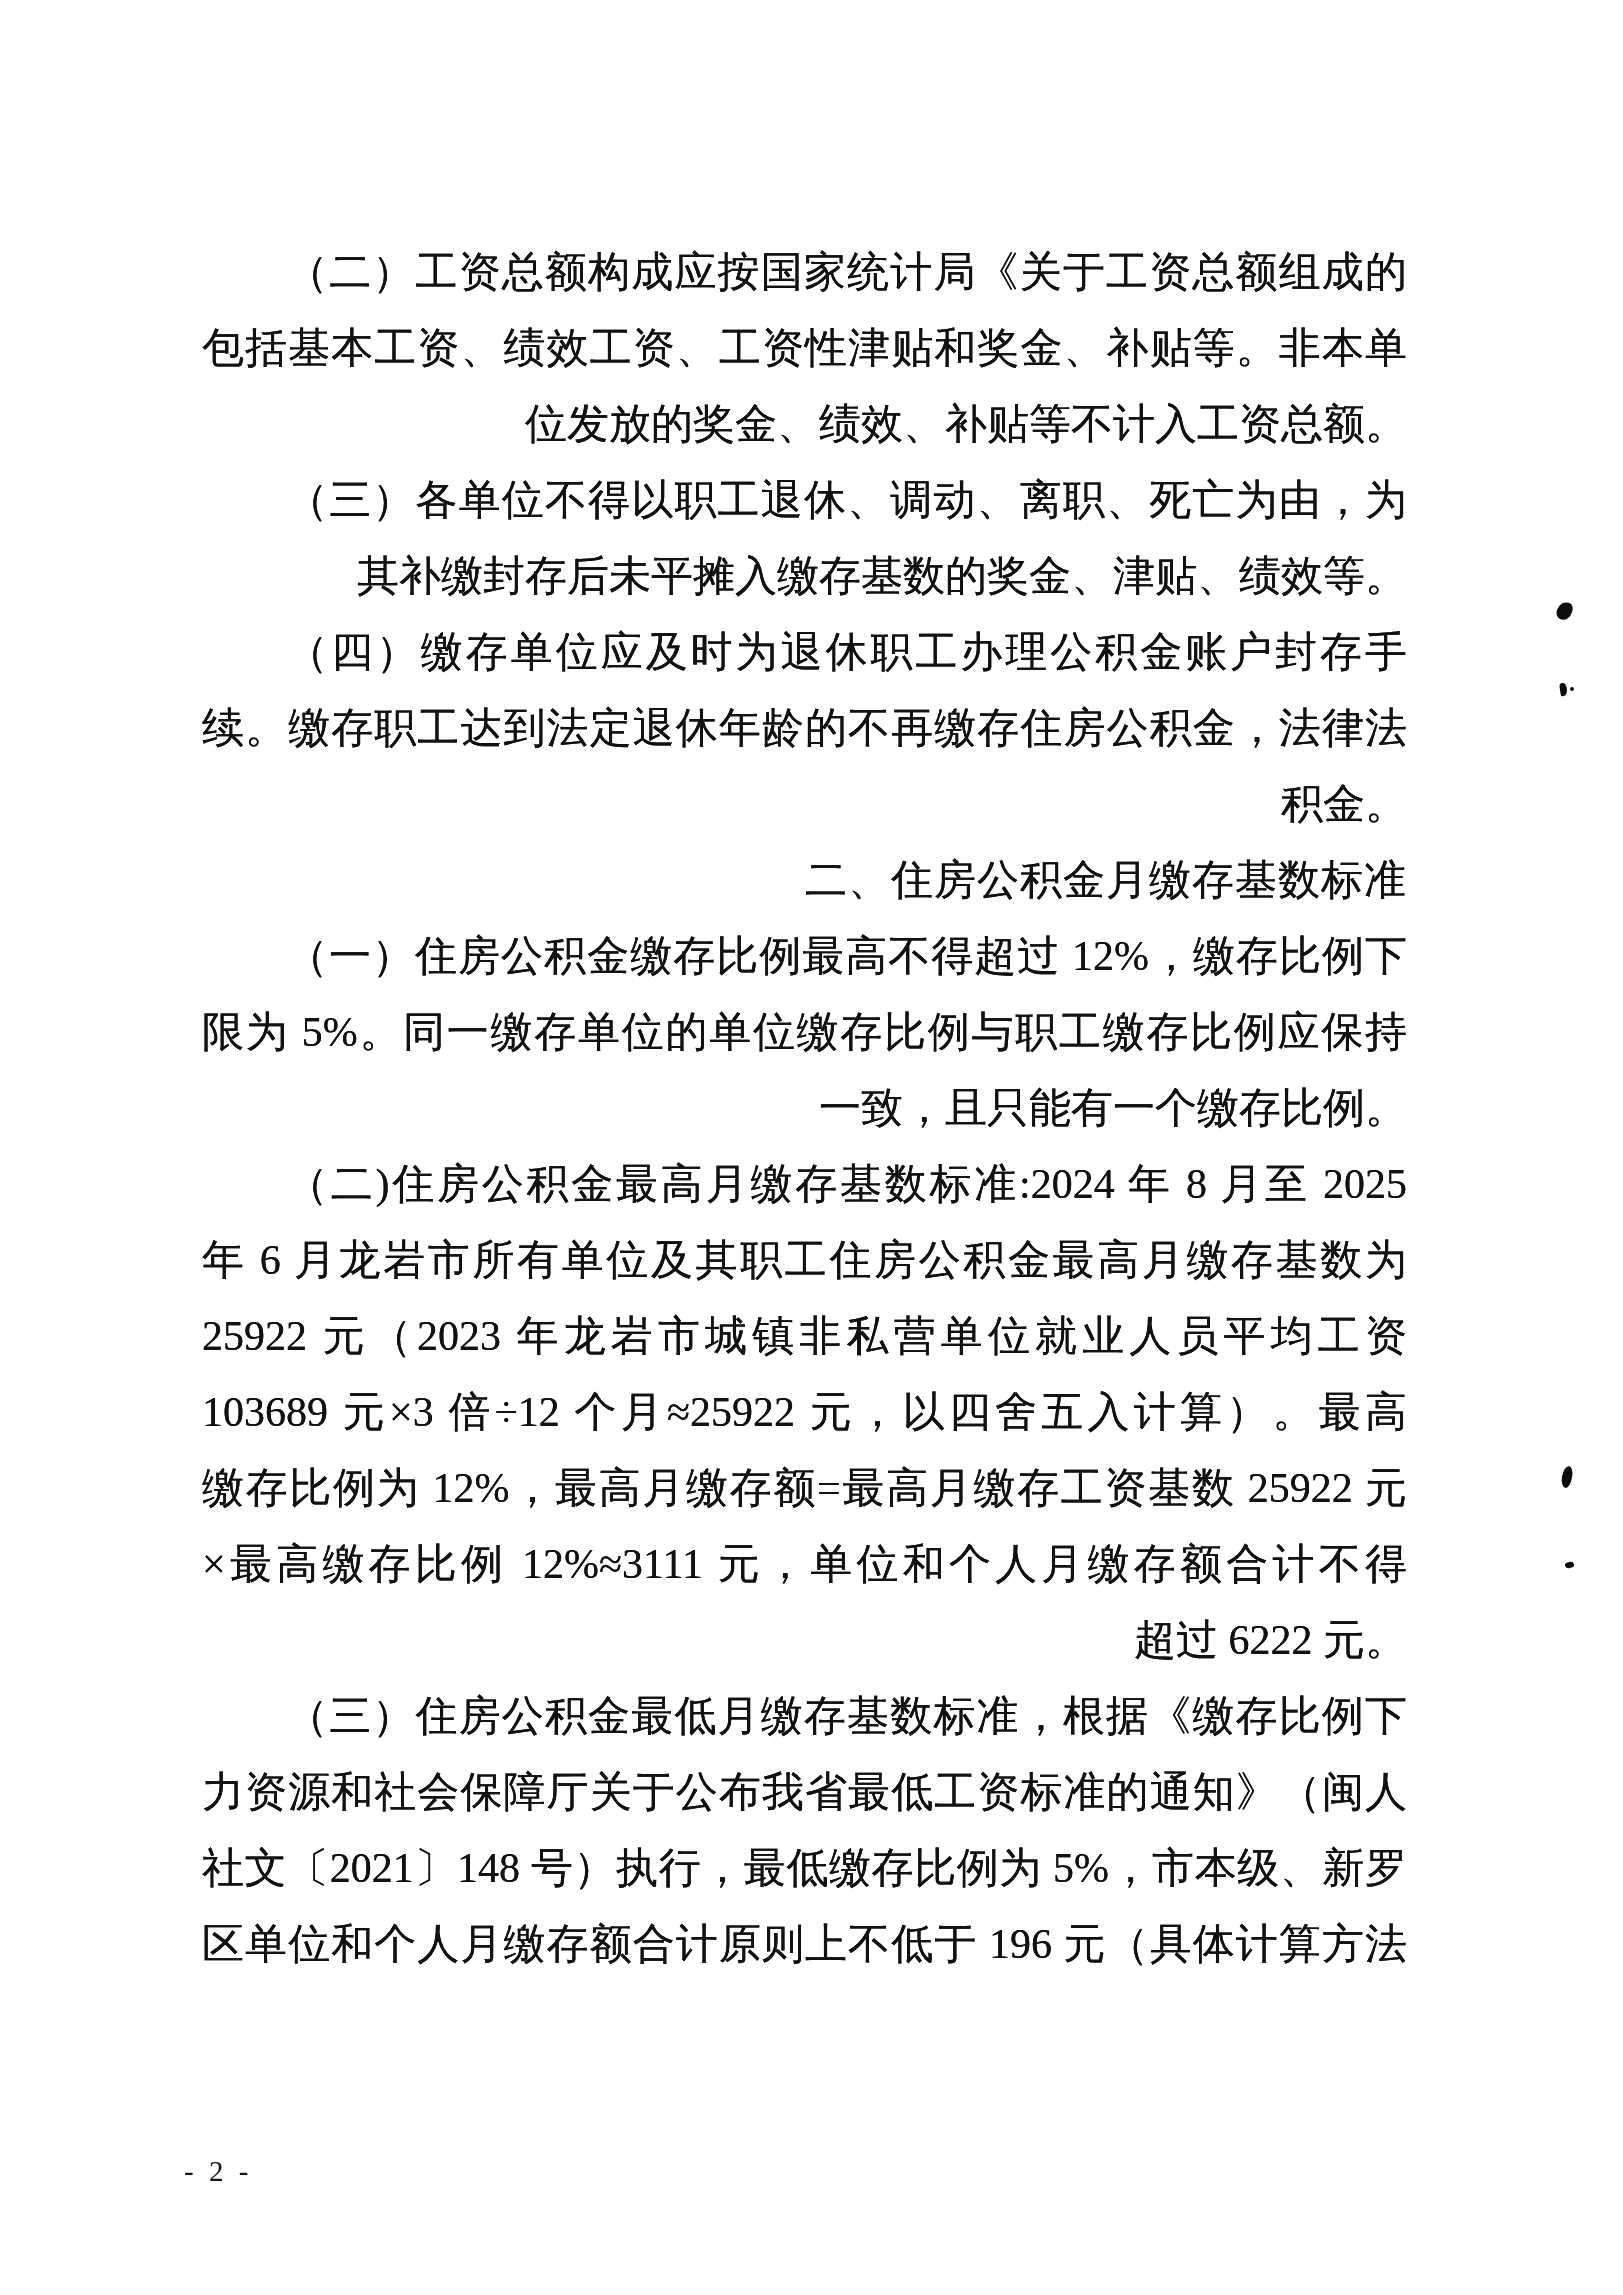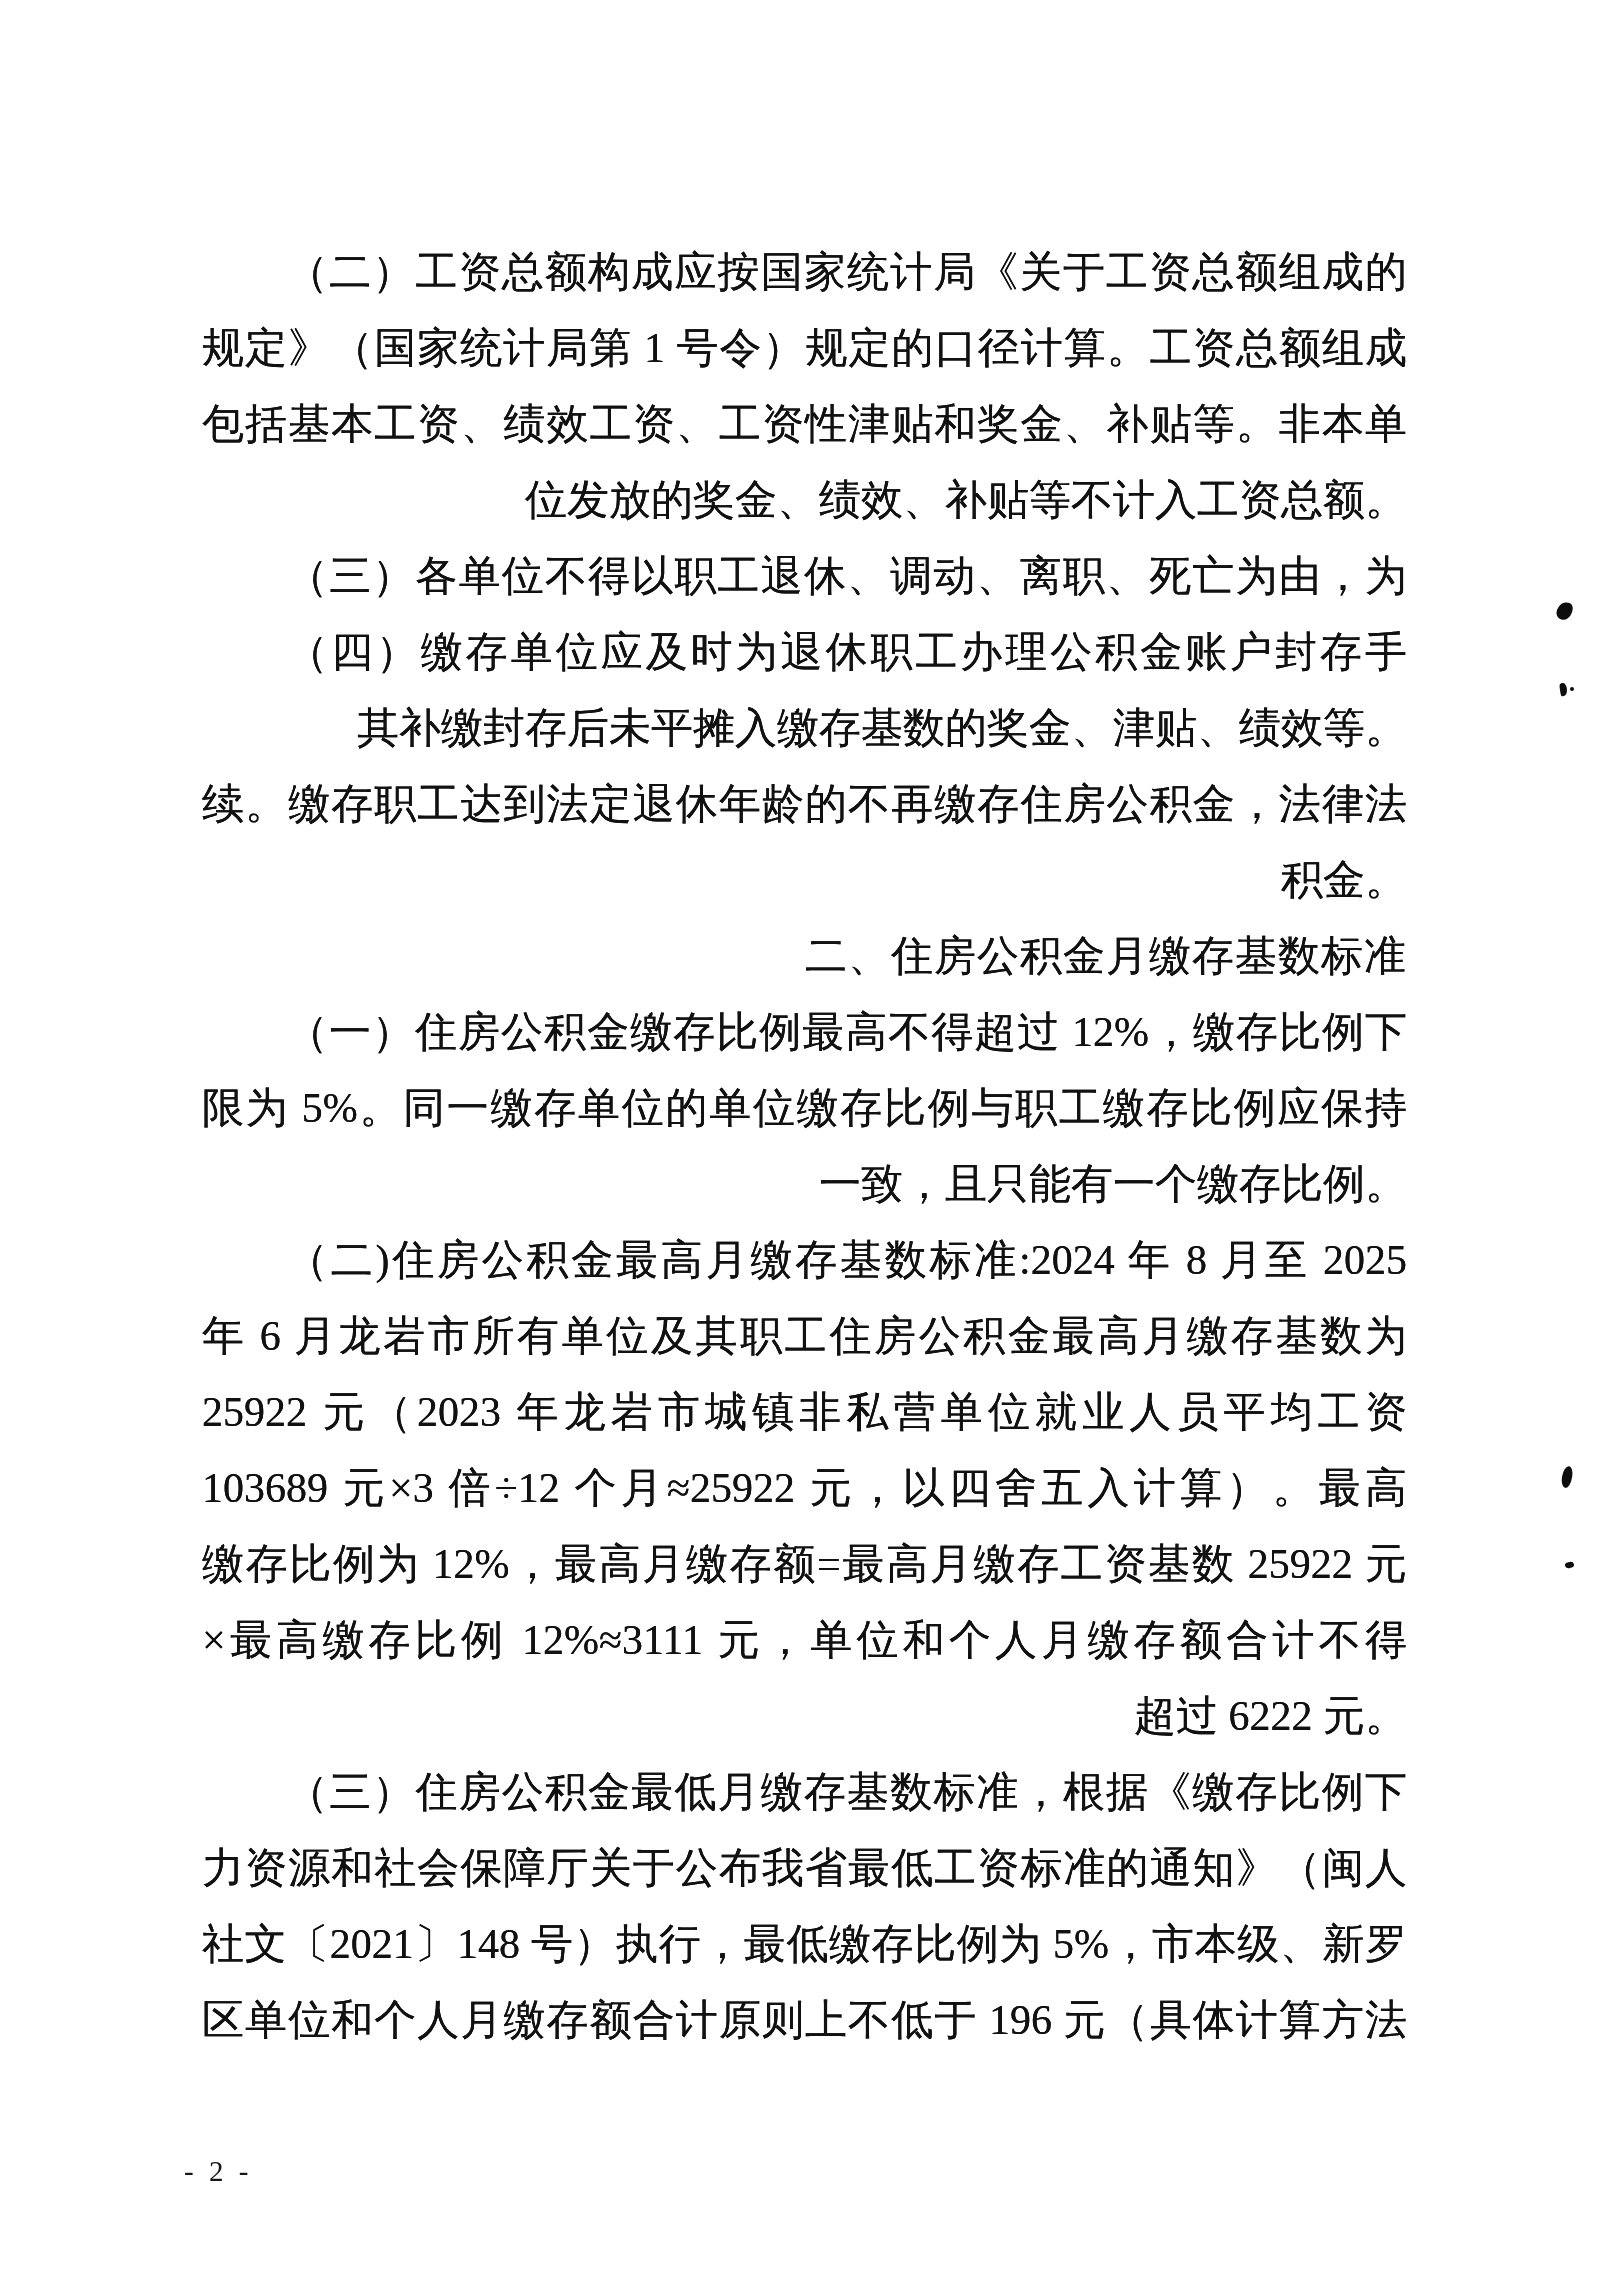--- a/index.html
+++ b/index.html
@@ -52,26 +52,25 @@
     position: absolute;
     background: #0d0d0d;
   }
 </style>
 </head>
 <body>
 
 <div class="page">
   <div class="text-block">
       <div class="line indent fill">（二）工资总额构成应按国家统计局《关于工资总额组成的</div>
-      <div class="line fill">规定》（国家统计局第 1 号令）规定的口径计算。工资总额组成</div>
       <div class="line fill">包括基本工资、绩效工资、工资性津贴和奖金、补贴等。非本单</div>
       <div class="line">位发放的奖金、绩效、补贴等不计入工资总额。</div>
       <div class="line indent fill">（三）各单位不得以职工退休、调动、离职、死亡为由，为</div>
+      <div class="line">其补缴封存后未平摊入缴存基数的奖金、津贴、绩效等。</div>
       <div class="line indent fill">（四）缴存单位应及时为退休职工办理公积金账户封存手</div>
-      <div class="line">其补缴封存后未平摊入缴存基数的奖金、津贴、绩效等。</div>
       <div class="line fill">续。缴存职工达到法定退休年龄的不再缴存住房公积金，法律法</div>
       <div class="line">积金。</div>
       <div class="line heading">二、住房公积金月缴存基数标准</div>
       <div class="line indent fill">（一）住房公积金缴存比例最高不得超过 12%，缴存比例下</div>
       <div class="line fill">限为 5%。同一缴存单位的单位缴存比例与职工缴存比例应保持</div>
       <div class="line">一致，且只能有一个缴存比例。</div>
       <div class="line indent fill">（二)住房公积金最高月缴存基数标准:2024 年 8 月至 2025</div>
       <div class="line fill">年 6 月龙岩市所有单位及其职工住房公积金最高月缴存基数为</div>
       <div class="line fill">25922 元（2023 年龙岩市城镇非私营单位就业人员平均工资</div>
       <div class="line fill">103689 元×3 倍÷12 个月≈25922 元，以四舍五入计算）。最高</div>

